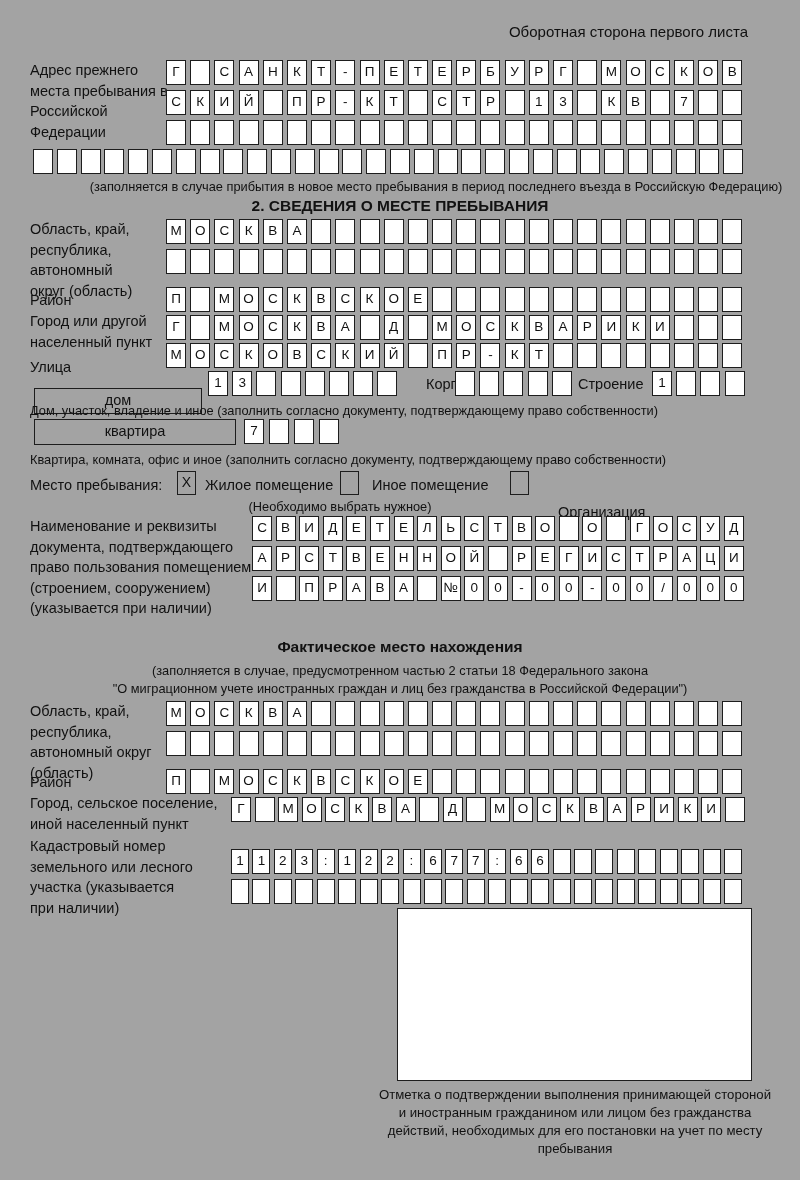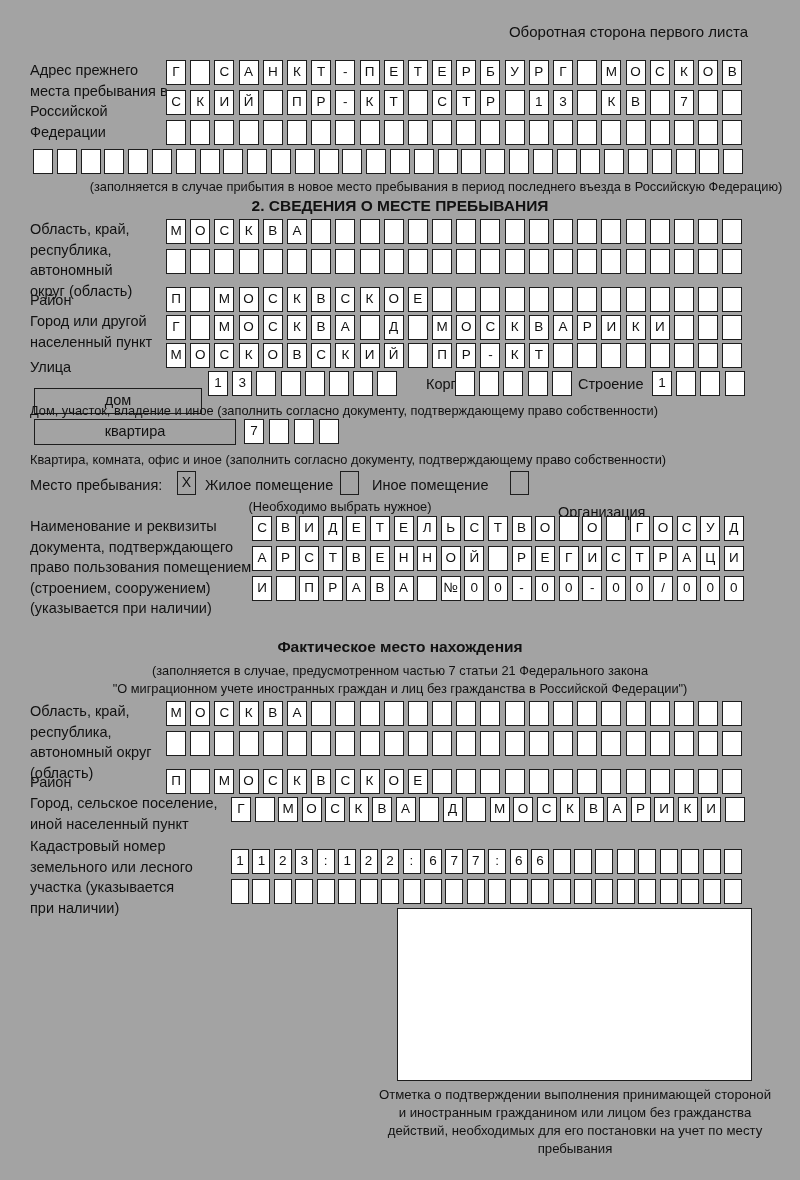--- a/index.html
+++ b/index.html
@@ -403,21 +403,21 @@
       <span class="cell">-</span>
       <span class="cell">0</span>
       <span class="cell">0</span>
       <span class="cell">/</span>
       <span class="cell">0</span>
       <span class="cell">0</span>
       <span class="cell">0</span>
     </div>
 
   <div class="title" style="top:638px;text-align:center;">Фактическое место нахождения</div>
-  <div class="cap cap-center" style="top:662px;">(заполняется в случае, предусмотренном частью 7 статьи 21 Федерального закона</div>
+  <div class="cap cap-center" style="top:662px;">(заполняется в случае, предусмотренном частью 2 статьи 18 Федерального закона</div>
   <div class="cap cap-center" style="top:680px;">"О миграционном учете иностранных граждан и лиц без гражданства в Российской Федерации")</div>
 
   <div class="lbl" style="top:701px; left:30px; width:140px;">Область, край, республика, автономный округ (область)</div>
   <div class="cellrow" style="top:701px; left:166px;">
       <span class="cell">М</span>
       <span class="cell">О</span>
       <span class="cell">С</span>
       <span class="cell">К</span>
       <span class="cell">В</span>
       <span class="cell">А</span>

